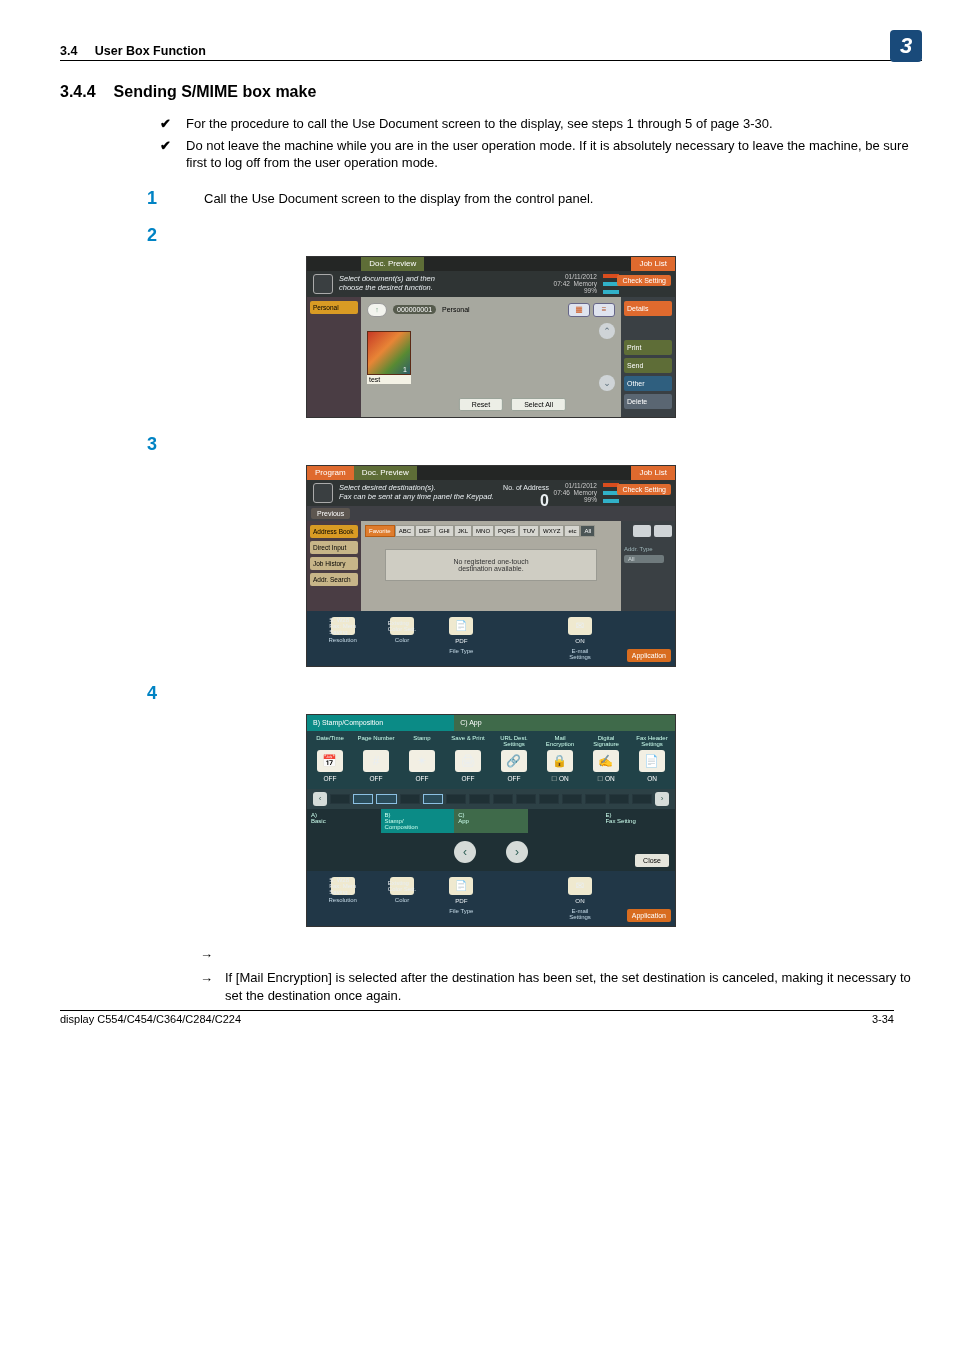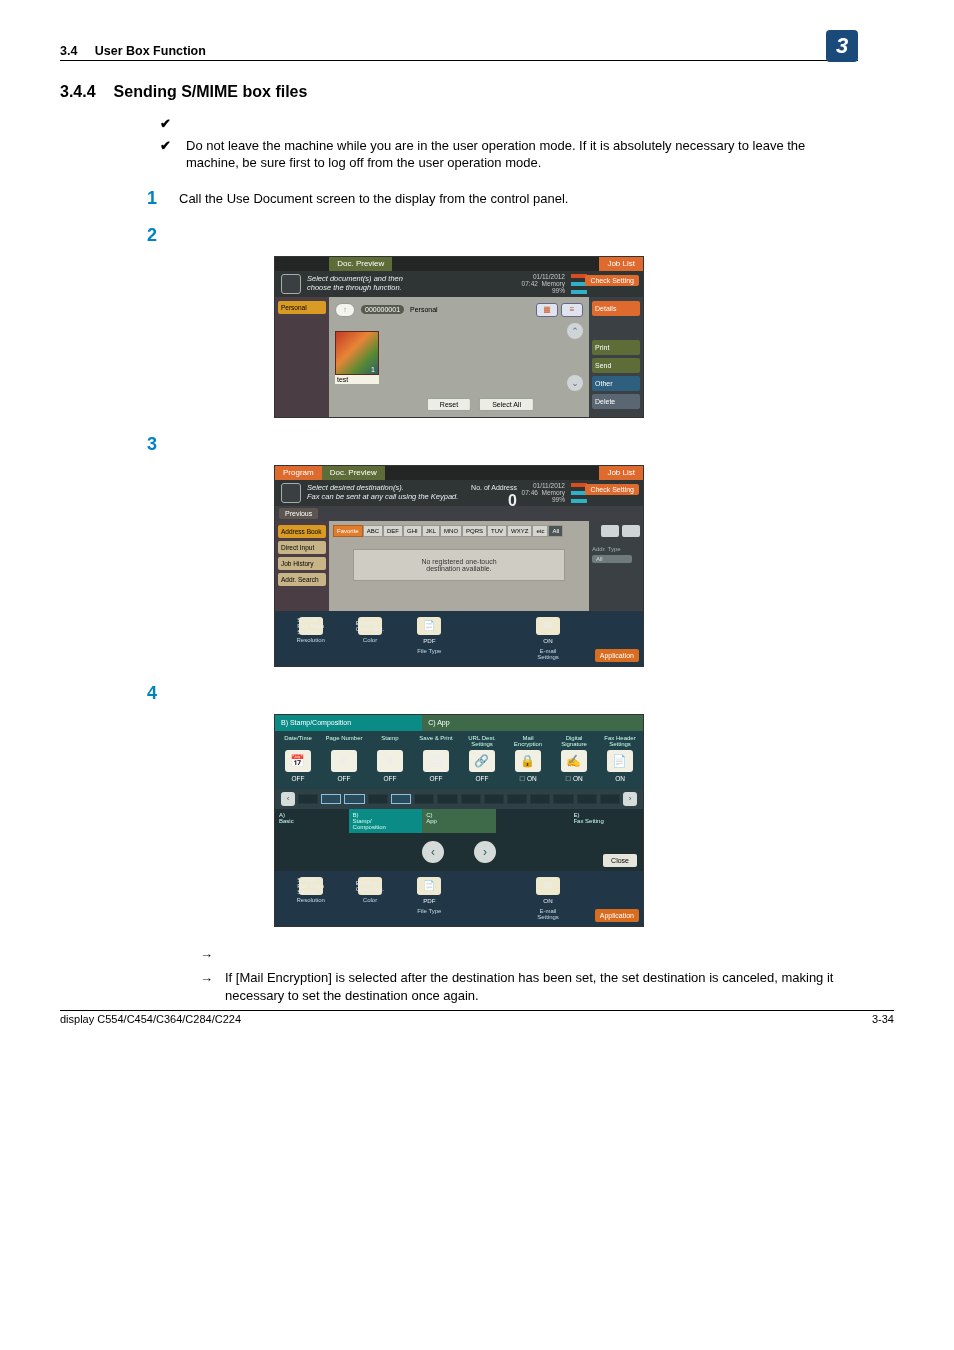--- a/index.html
+++ b/index.html
@@ -21,21 +21,21 @@
   body {
     width: var(--page-w);
     min-height: var(--page-h);
     background: #fff;
     font-family: Arial, Helvetica, sans-serif;
     font-size: 13px;
     color: var(--body-text);
     position: relative;
   }
   .page {
-    padding: 30px 96px 40px 60px;
+    padding: 30px 32px 40px 60px;
     position: relative;
   }
   
   .hdr {
     border-bottom: 1px solid #000;
     display:flex;
     justify-content:space-between;
     align-items:flex-end;
     padding-bottom:2px;
   }
@@ -55,21 +55,21 @@
     display:flex; gap:18px;align-items:flex-end;
   }
   .h2 .num { white-space:nowrap; }
   
   ul.check { list-style:none; padding:0; margin:0 0 0 100px; }
   ul.check li { display:flex; gap:14px; margin-bottom:4px; line-height:1.35; }
   ul.check li .mk { font-weight:bold; flex:0 0 12px; }
   
   .step { display:flex; gap:22px; margin-top:16px; }
   .step .snum { color:var(--accent-blue); font-weight:bold; font-size:18px; width:22px; text-align:right; margin-left:75px;}
-  .step .stext { flex:1; padding-top:2px; line-height:1.4; }
+  .step .stext { flex:1; padding-top:2px; line-height:1.4;margin-left:25px; }
   
   ul.arrow { list-style:none; padding:0; margin:18px 0 0 140px; }
   ul.arrow li { display:flex; gap:12px; margin-bottom:6px; line-height:1.4; }
   ul.arrow li .mk { font-weight:bold; }
 
   
   .shot {
     width:370px;
     margin:10px auto 0 auto;
     border:1px solid #333;
@@ -285,26 +285,27 @@
     <div class="hdr-left">
       <span>3.4</span>
       &nbsp;&nbsp;&nbsp;
       <span>User Box Function</span>
     </div>
     <div class="hdr-right">3</div>
   </div>
 
   <div class="h2">
     <span class="num">3.4.4</span>
-    <span>Sending S/MIME box files</span>
+    <span>Sending S/MIME box make</span>
   </div>
 
   <ul class="check">
     <li>
         <span class="mk">✔</span>
+      <span>For the procedure to call the Use Document screen to the display, see steps 1 through 5 of page 3-30.</span>
       </li>
     <li>
         <span class="mk">✔</span>
       <span>Do not leave the machine while you are in the user operation mode. If it is absolutely necessary to leave the machine, be sure first to log off from the user operation mode.</span>
       </li>
   </ul>
 
   <div class="step">
     <div class="snum">1</div>
     <div class="stext">Call the Use Document screen to the display from the control panel.</div>
@@ -318,21 +319,21 @@
     <div class="topbar">
       <div class="tab filler"></div>
       <div class="tab green">Doc. Preview</div>
       <div class="tab filler" style="flex:5"></div>
       <div class="tab orange">Job List</div>
     </div>
     <div class="strip">
       <div class="doc-icon"></div>
       <div class="strip-text">
         <span>Select document(s) and then</span><br>
-        <span>choose the through function.</span>
+        <span>choose the desired function.</span>
       </div>
       <div class="strip-date">
         <span>01/11/2012</span><br>
         <span>07:42</span>&nbsp;&nbsp;<span>Memory</span><br>
         <span>99%</span>
       </div>
       <div class="mem-bars">
           <span></span>
           <span></span>
           <span></span>
@@ -383,21 +384,21 @@
     <div class="topbar">
       <div class="tab orange">Program</div>
       <div class="tab green">Doc. Preview</div>
       <div class="tab filler" style="flex:5"></div>
       <div class="tab orange">Job List</div>
     </div>
     <div class="strip">
       <div class="doc-icon"></div>
       <div class="strip-text">
         <span>Select desired destination(s).</span><br>
-        <span>Fax can be sent at any call using the Keypad.</span>
+        <span>Fax can be sent at any time panel the Keypad.</span>
       </div>
       <div style="position:absolute; right:126px; top:3px; text-align:right">
         <span style="font-size:7px;">No. of Address</span><br>
         <span style="font-size:16px;font-weight:bold;">0</span>
       </div>
       <div class="strip-date">
         <span>01/11/2012</span><br>
         <span>07:46</span>&nbsp;&nbsp;<span>Memory</span><br>
         <span>99%</span>
       </div>

